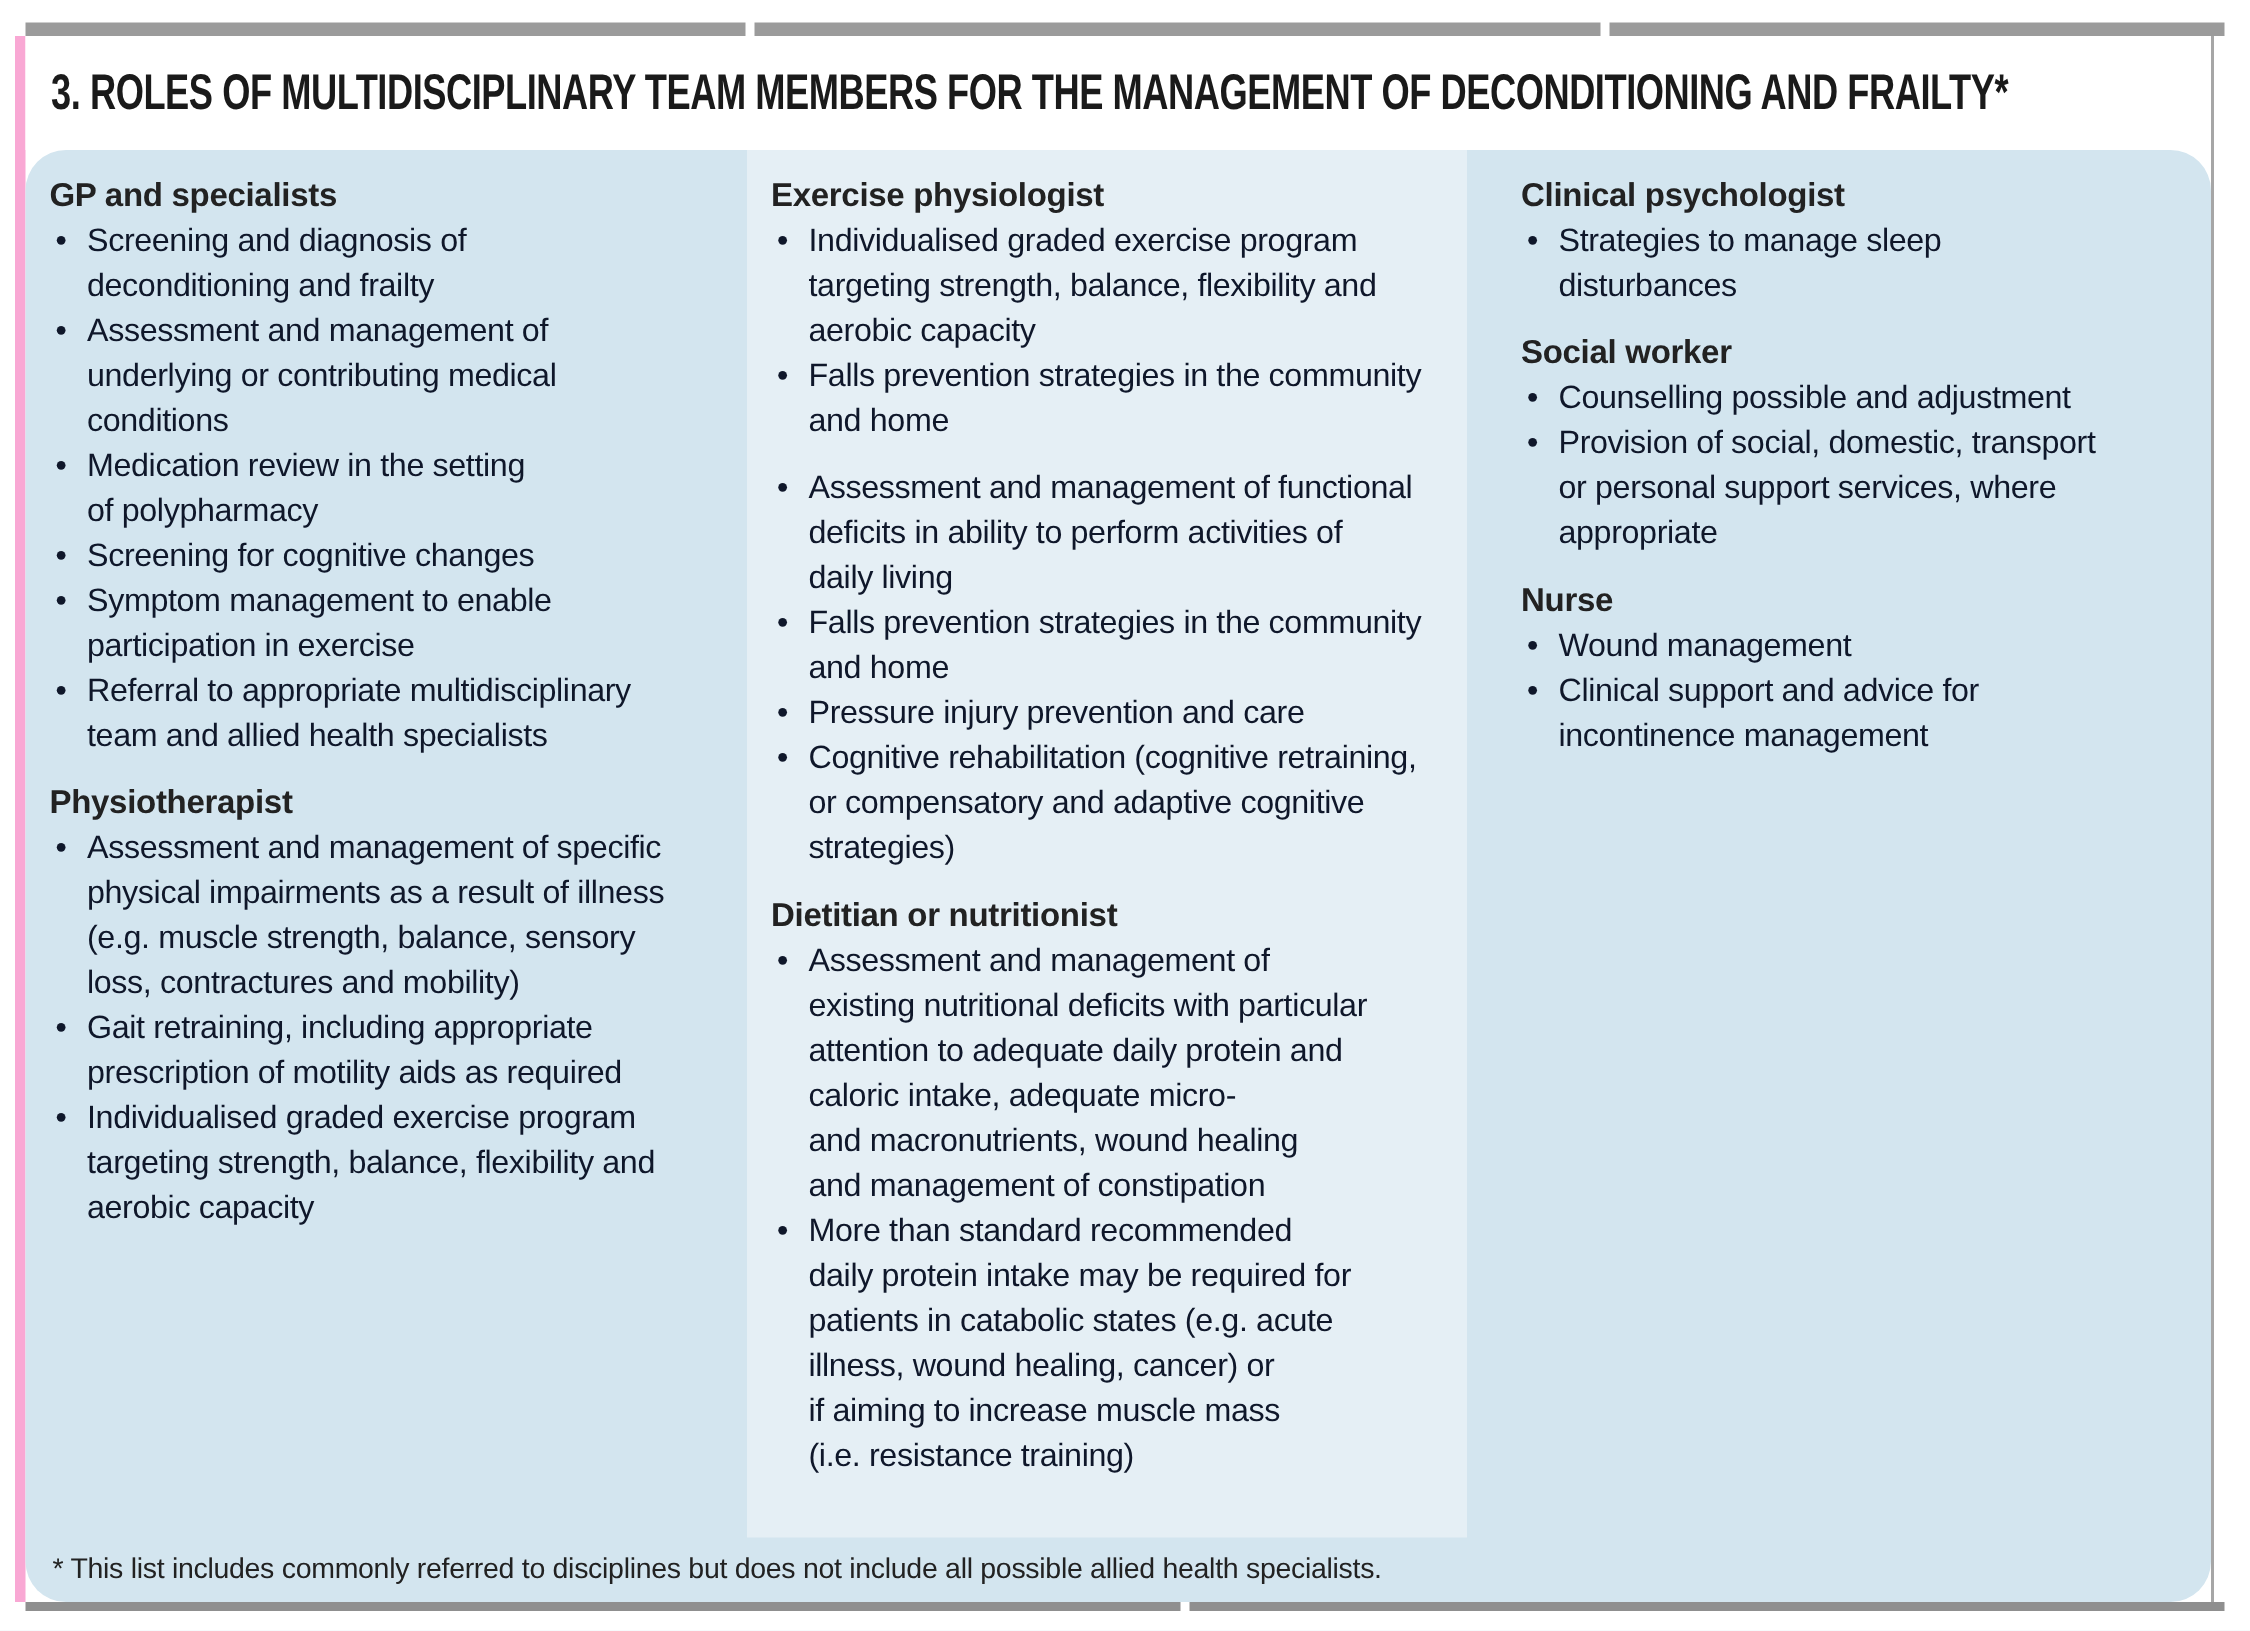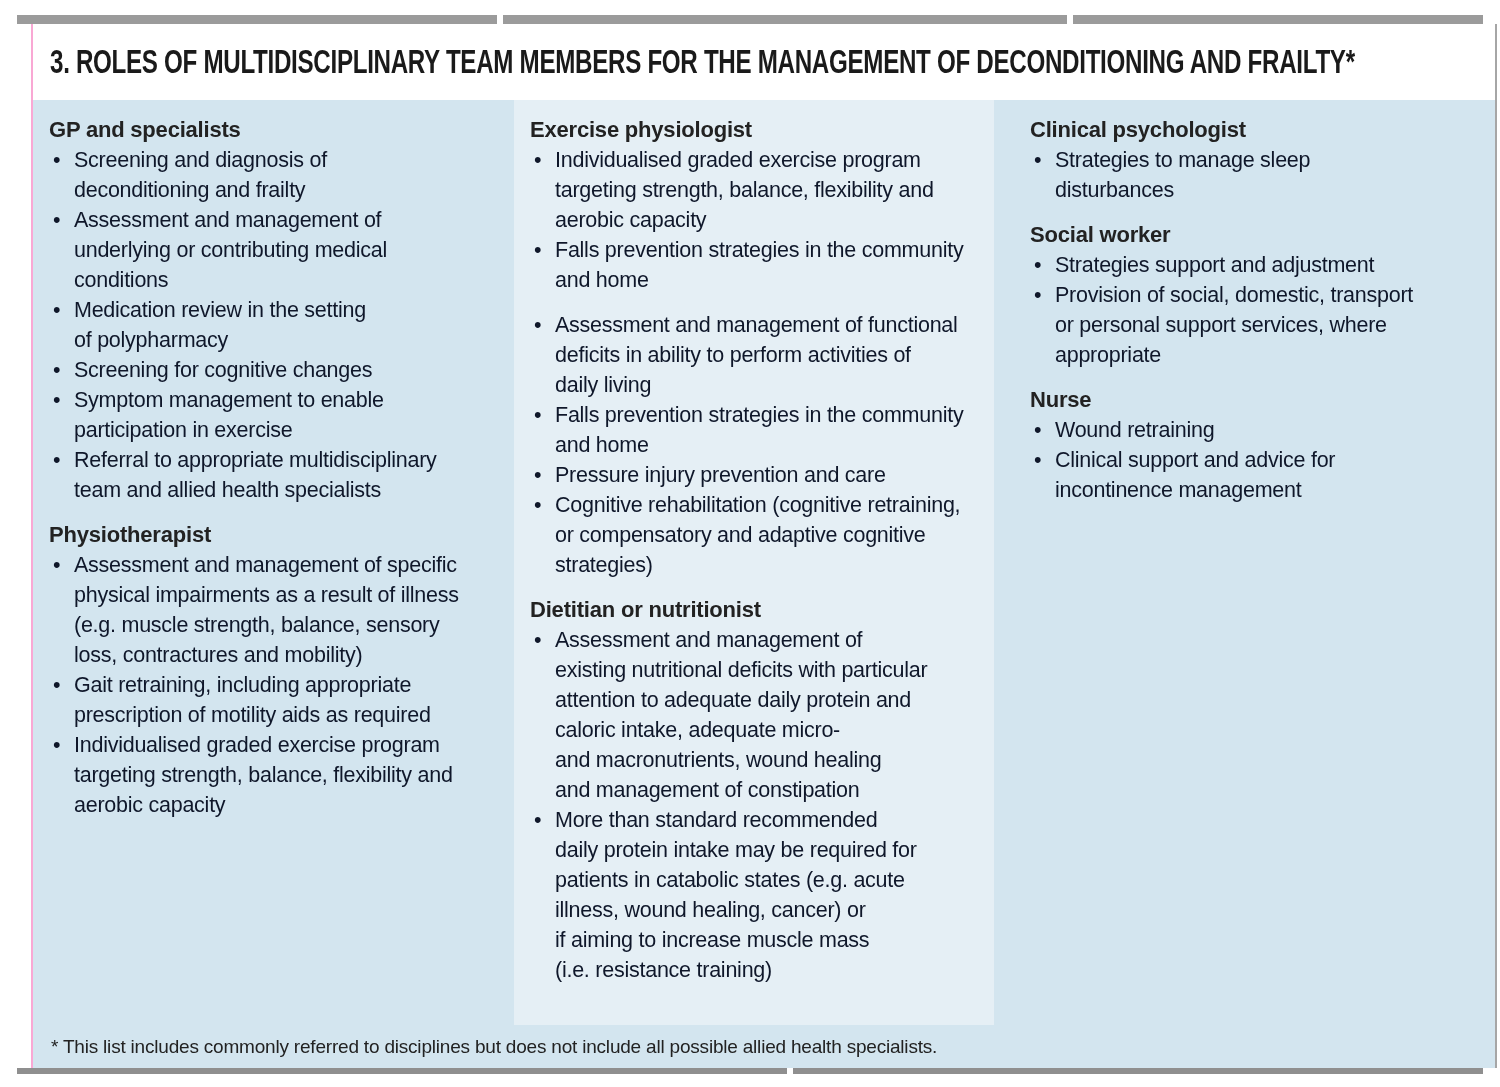--- a/index.html
+++ b/index.html
@@ -32,24 +32,24 @@
     left: 17px; right: 17px; top: 1068px;
     height: 6px;
     display: flex;
   }
   .bottom-rule .seg { background: #8f8f8f; height: 100%; }
   .bottom-rule .seg.s1 { width: 770px; }
   .bottom-rule .seg.s2 { flex: 1; margin-left: 6px; }
 
   .box {
     position: absolute;
-    left: 31px; top: 24px;
+    left: 10px; top: 24px;
     width: 1466px;
     height: 1044px;
-    border-left: 2px solid #f9a8d4;
+    border-left: 7px solid #f9a8d4;
     border-right: 2px solid #a6a6a6;
     box-sizing: border-box;
     background: #ffffff;
   }
   .box-title-row {
     height: 76px;
     display: flex;
     align-items: center;
     background: #ffffff;
     padding-left: 17px;
@@ -61,20 +61,21 @@
     letter-spacing: -0.4px;
     color: #1a1a1a;
     white-space: nowrap;
     transform: scaleX(0.78) scaleY(1.08);
     transform-origin: left center;
   }
   .content {
     position: relative;
     height: 968px;
     background: var(--column-bg, #d3e5ef);
+    border-radius: 27px;
   }
   .columns {
     display: flex;
     height: 925px;
   }
   .col {
     box-sizing: border-box;
     padding: 15px 10px 0 16px;
   }
   .col.c1 { width: 481px; }
@@ -214,30 +215,30 @@
             <div class="section">
               <div class="section-heading">Clinical psychologist</div>
               <div class="bullet-list">
                 <div class="bullet-item">Strategies to manage sleep
 disturbances</div>
               </div>
             </div>
             <div class="section">
               <div class="section-heading">Social worker</div>
               <div class="bullet-list">
-                <div class="bullet-item">Strategies support and adjustment</div>
+                <div class="bullet-item">Counselling possible and adjustment</div>
                 <div class="bullet-item">Provision of social, domestic, transport
 or personal support services, where
 appropriate</div>
               </div>
             </div>
             <div class="section">
               <div class="section-heading">Nurse</div>
               <div class="bullet-list">
-                <div class="bullet-item">Wound retraining</div>
+                <div class="bullet-item">Wound management</div>
                 <div class="bullet-item">Clinical support and advice for
 incontinence management</div>
               </div>
             </div>
           </div>
       </div>
 
       <div class="footnote-row">
         <div class="footnote">* This list includes commonly referred to disciplines but does not include all possible allied health specialists.</div>
       </div>

